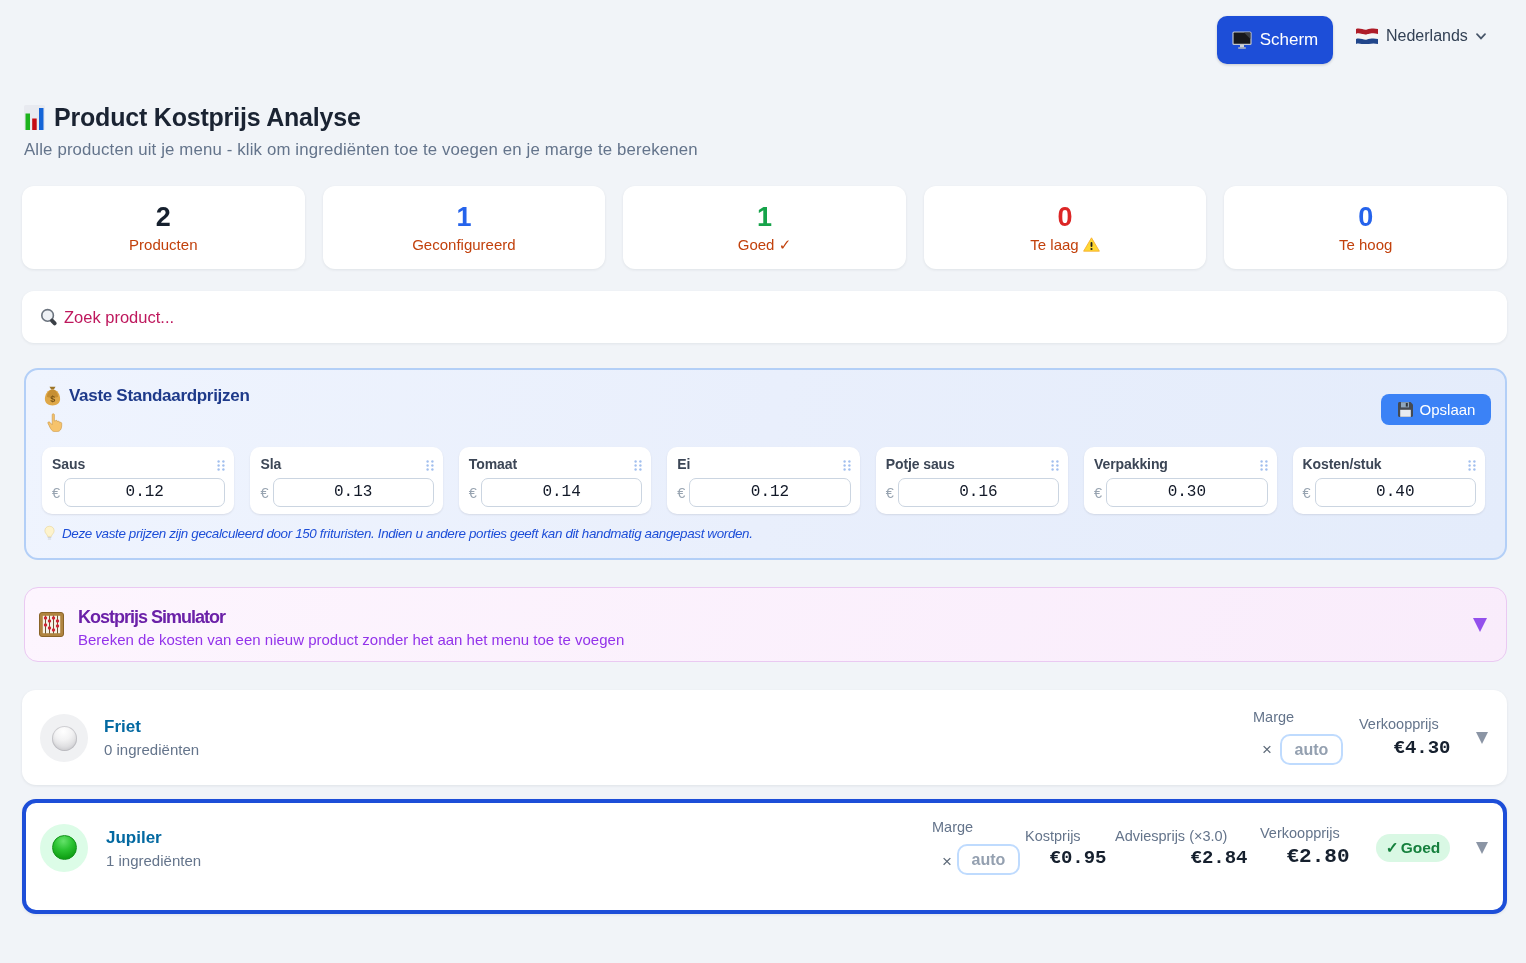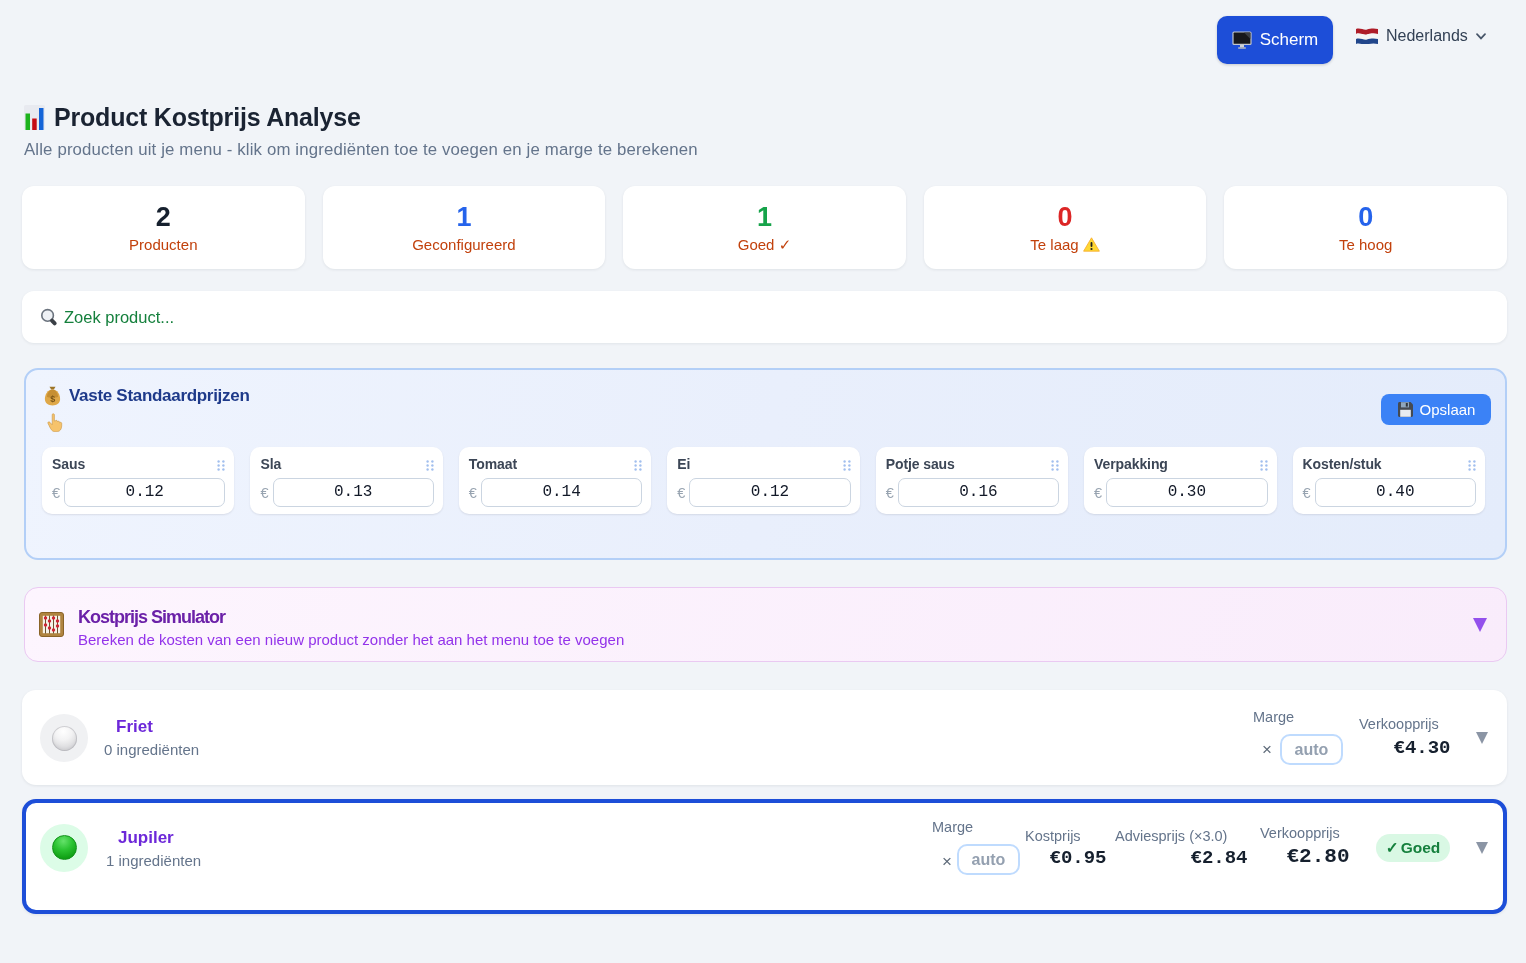--- a/index.html
+++ b/index.html
@@ -17,21 +17,21 @@
 .subtitle { left:24px; top:140px; font-size:16.8px; color:#64748b; letter-spacing:0.15px; }
 
 
 .cards { left:22px; top:186px; width:1485px; display:flex; gap:18px; }
 .card { flex:1; background:#fff; border-radius:12px; height:83px; box-shadow:0 1px 3px rgba(15,23,42,.08); text-align:center; padding-top:16px; }
 .card .num { font-size:27px; font-weight:bold; line-height:30px; }
 .card .lbl { font-size:15px; color:#c2410c; margin-top:4px; }
 .c-dark{color:#16202e}.c-blue{color:#2563eb}.c-green{color:#16a34a}.c-red{color:#dc2626}
 
 
-.search { left:22px; top:291px; width:1485px; height:52px; background:#fff; border-radius:12px; box-shadow:0 1px 3px rgba(15,23,42,.07); display:flex; align-items:center; padding-left:18px; gap:5px; color:#15803d; font-size:16.5px; }
+.search { left:22px; top:291px; width:1485px; height:52px; background:#fff; border-radius:12px; box-shadow:0 1px 3px rgba(15,23,42,.07); display:flex; align-items:center; padding-left:18px; gap:5px; color:#be185d; font-size:16.5px; }
 
 
 .bluepanel { left:24px; top:368px; width:1483px; height:192px; border-radius:14px; border:2px solid #b3cff7; background:linear-gradient(100deg,#eff4fe 0%,#e9effc 50%,#e4ecfb 100%); }
 .bp-title { left:18px; top:16px; display:flex; align-items:center; gap:8px; font-size:17px; font-weight:bold; color:#1e3a8a; letter-spacing:-0.3px; }
 .bp-sub { left:20px; top:43px; display:flex; align-items:center; gap:6px; font-size:15px; color:#2563eb; }
 .btn-opslaan { left:1355px; top:24px; width:110px; height:31px; background:#3b82f6; border-radius:8px; color:#fff; font-size:15px; display:flex; align-items:center; justify-content:center; gap:6px; }
 .chips { left:16px; top:77px; width:1443px; display:flex; gap:16px; }
 .chip { flex:1; background:#fff; border-radius:10px; height:67px; box-shadow:0 1px 2px rgba(15,23,42,.1); padding:9px 9px 0 10px; position:relative; }
 .chip .name { font-size:14px; color:#3c4656; font-weight:bold; letter-spacing:-0.1px; line-height:17px; }
 .chip .dots { position:absolute; right:9px; top:13px; width:8px; height:11px; }
@@ -45,21 +45,21 @@
 .pp-icon { left:14px; top:24px; }
 .pp-title { left:53px; top:19px; font-size:18px; font-weight:bold; color:#6b21a8; letter-spacing:-1px; }
 .pp-sub { left:53px; top:43px; font-size:15px; color:#9333ea; }
 .tri-purple { left:1448px; top:30px; width:0; height:0; border-left:7px solid transparent; border-right:7px solid transparent; border-top:14px solid #9350ec; }
 
 
 .prow { left:22px; width:1485px; background:#fff; border-radius:14px; box-shadow:0 1px 3px rgba(15,23,42,.08); }
 .row-friet { top:690px; height:95px; }
 .row-jupiler { top:799px; height:115px; border:4px solid #1d4ed8; }
 .pcircle { border-radius:50%; width:48px; height:48px; display:flex; align-items:center; justify-content:center; }
-.pname { font-size:17px; font-weight:bold; color:#6d28d9;margin-left:12px; }
+.pname { font-size:17px; font-weight:bold; color:#0369a1; }
 .pcount { font-size:15px; color:#64748b; margin-top:4px; }
 .collbl { font-size:14.5px; color:#64748b; text-align:left; }
 .colval { font-family:"Liberation Mono",monospace; font-size:19px; font-weight:bold; color:#16202e; text-align:center; }
 .autobox { width:63px; height:31px; border:2px solid #bfdbfe; border-radius:10px; text-align:center; font-size:16px; font-weight:bold; color:#94a0b0; line-height:27px; background:#fff; }
 .x { color:#5f6b7a; font-size:17px; }
 .tri-gray { width:0; height:0; border-left:6px solid transparent; border-right:6px solid transparent; border-top:12px solid #8b95a5; }
 .badge { background:#d9f8e4; color:#15803d; font-size:15.5px; font-weight:bold; border-radius:14px; height:28px; display:flex; align-items:center; justify-content:center; }
 </style>
 </head>
 <body>
@@ -270,20 +270,28 @@
             <circle cx="1.6" cy="9.5" r="1.2"></circle>
             <circle cx="6.4" cy="9.5" r="1.2"></circle>
           </g>
         </svg>
         <div class="row">
           <span class="eur">€</span>
           <div class="inp">0.40</div>
         </div>
       </div>
   </div>
+  <div class="abs bp-note">
+      <svg width="11" height="16" viewBox="0 0 15 20">
+        <path d="M7.5 0.8 C3.6 0.8 1.2 3.6 1.2 6.8 C1.2 9 2.4 10.4 3.4 11.7 C4.2 12.7 4.9 13.6 4.9 14.7 L10.1 14.7 C10.1 13.6 10.8 12.7 11.6 11.7 C12.6 10.4 13.8 9 13.8 6.8 C13.8 3.6 11.4 0.8 7.5 0.8 Z" fill="#fdf3cd" stroke="#e5d089" stroke-width="0.7"></path>
+        <rect x="4.9" y="15.4" width="5.2" height="1.5" rx="0.7" fill="#cfd4da"></rect>
+        <rect x="5.2" y="17.4" width="4.6" height="1.5" rx="0.7" fill="#cfd4da"></rect>
+      </svg>
+      <span>Deze vaste prijzen zijn gecalculeerd door 150 frituristen. Indien u andere porties geeft kan dit handmatig aangepast worden.</span>
+    </div>
 </div>
 
 <div class="abs pinkpanel">
   <svg class="abs pp-icon" width="25" height="25" viewBox="0 0 25 25">
       <rect x="0.5" y="0.5" width="24" height="24" rx="2.5" fill="#b08440" stroke="#8a6428"></rect>
       <rect x="3.8" y="3.8" width="17.4" height="17.4" fill="#f7f2e8"></rect>
       <g stroke="#6b5430" stroke-width="1">
         <line x1="6.5" y1="3.5" x2="6.5" y2="21.5"></line>
         <line x1="10.5" y1="3.5" x2="10.5" y2="21.5"></line>
         <line x1="14.5" y1="3.5" x2="14.5" y2="21.5"></line>

